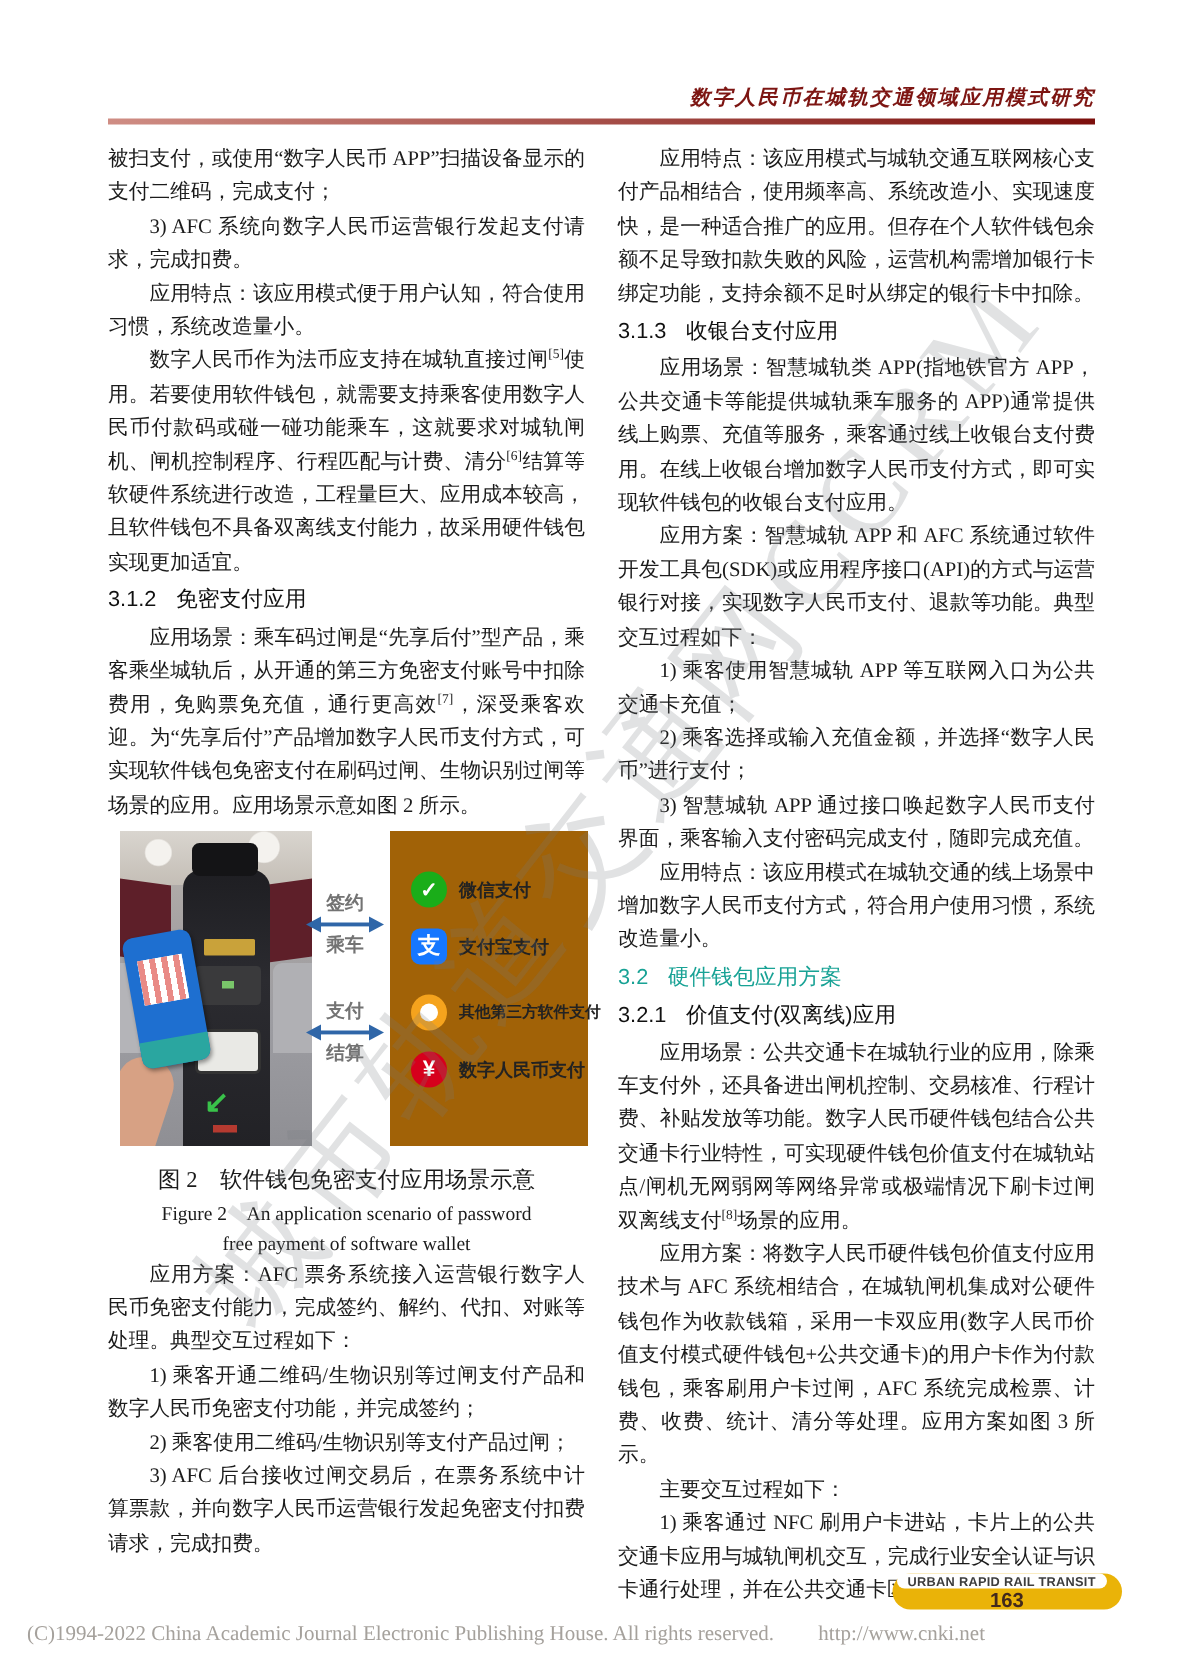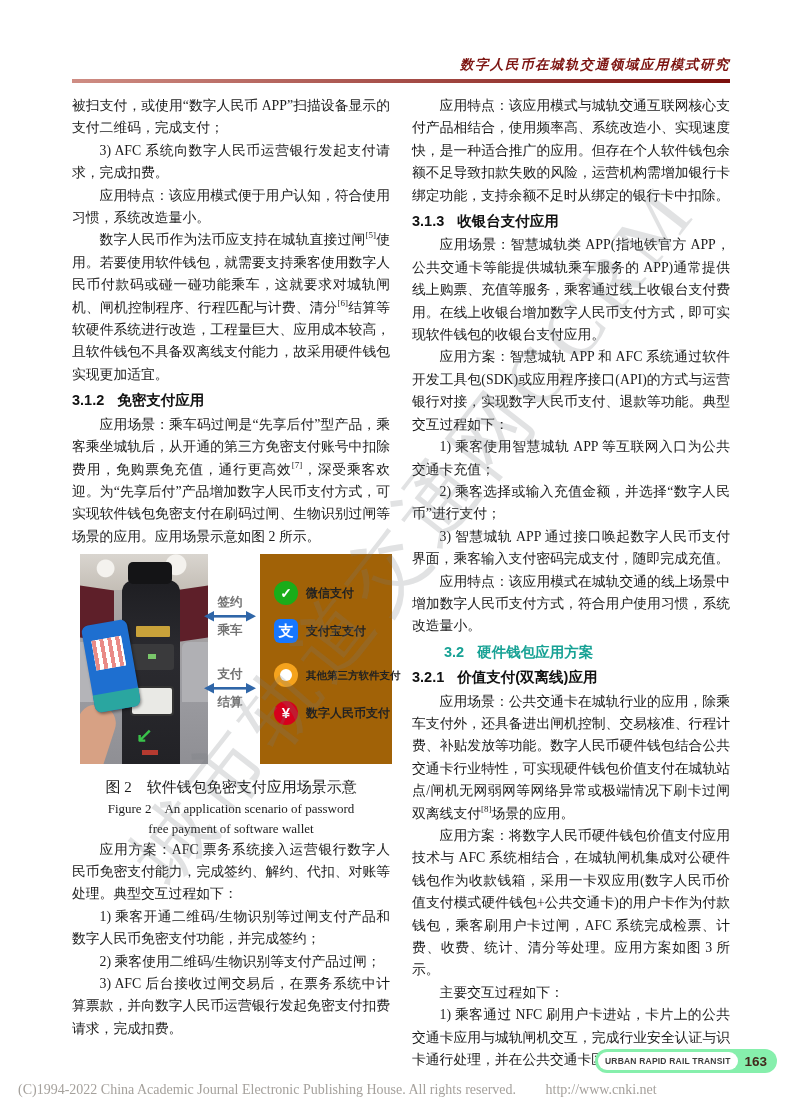--- a/index.html
+++ b/index.html
@@ -25,26 +25,26 @@
     font-size:13.8px; line-height:22.4px;
     text-align:justify;
   }
   .col-left { left:72px; }
   .col-right { left:412px; }
   p.para { margin:0; text-indent:2em; }
   p.noindent { text-indent:0; }
   sup { font-size:9px; line-height:0; }
   .sec-head {
     font-family:"Liberation Sans", sans-serif;
-    font-weight:bold; font-size:14.5px;
+    font-weight:normal; font-size:14.5px;
     margin:3px 0 2px 0; text-align:left; text-indent:0;
     color:#111;
   }
   .sec-head .num { margin-right:13px; }
-  .sec-head.teal { color:#18a295;margin-left:32px; }
+  .sec-head.teal { color:#18a295; }
 
   
   .figure { position:relative; height:212px; margin:6px 0 2px 0; }
   .photo {
     position:absolute; left:8px; top:0; width:128px; height:210px;
     background:linear-gradient(to bottom,#b9b4ae 0%,#a7a3a3 30%,#9d9da2 60%,#8f8f94 100%);
     overflow:hidden;
   }
   .ph-ceiling { position:absolute; left:0; top:0; width:128px; height:36px;
     background:radial-gradient(circle at 20% 40%, #f4f2ee 0 8%, transparent 9%),
@@ -107,22 +107,22 @@
     position:absolute; left:150px; top:820px;
     transform:rotate(-52deg); transform-origin:0 50%;
     font-size:78px; letter-spacing:8px; white-space:nowrap;
     color:rgba(120,122,128,0.22);
     z-index:3; pointer-events:none;
   }
 
   
   .badge {
     position:absolute; left:595px; top:1049px; height:24px;
-    background:#86efac; border-radius:13px;
-    display:flex; align-items:center; padding:0 10px 0 3px; z-index:2;
+    background:#eab308; border-radius:13px;
+    display:flex; align-items:center; padding:0 10px 0 3px; z-index:2;flex-direction:column;
   }
   .badge-inner {
     background:#ffffff; border-radius:10px; height:18px; padding:0 7px;
     display:flex; align-items:center;
     font-family:"Liberation Sans", sans-serif; font-size:8.5px; font-weight:bold;
     color:#3d3d3d; letter-spacing:0.2px; white-space:nowrap;
   }
   .badge-num {
     font-family:"Liberation Sans", sans-serif; font-weight:bold;
     font-size:13.5px; color:#42291c; margin-left:7px;

